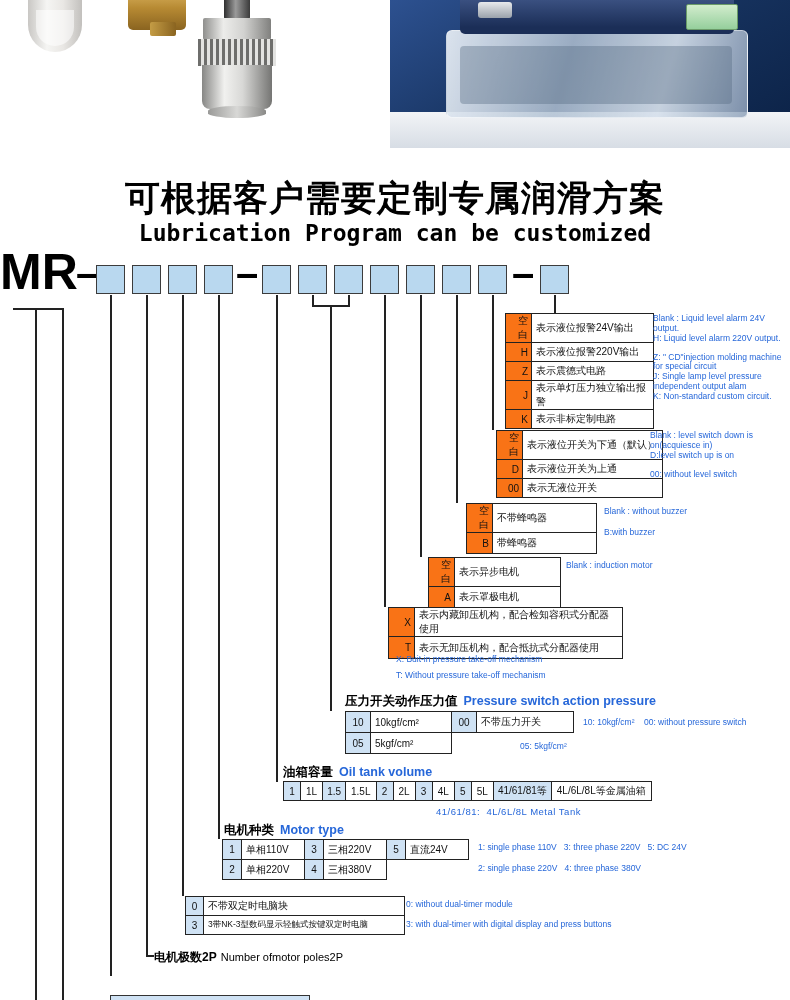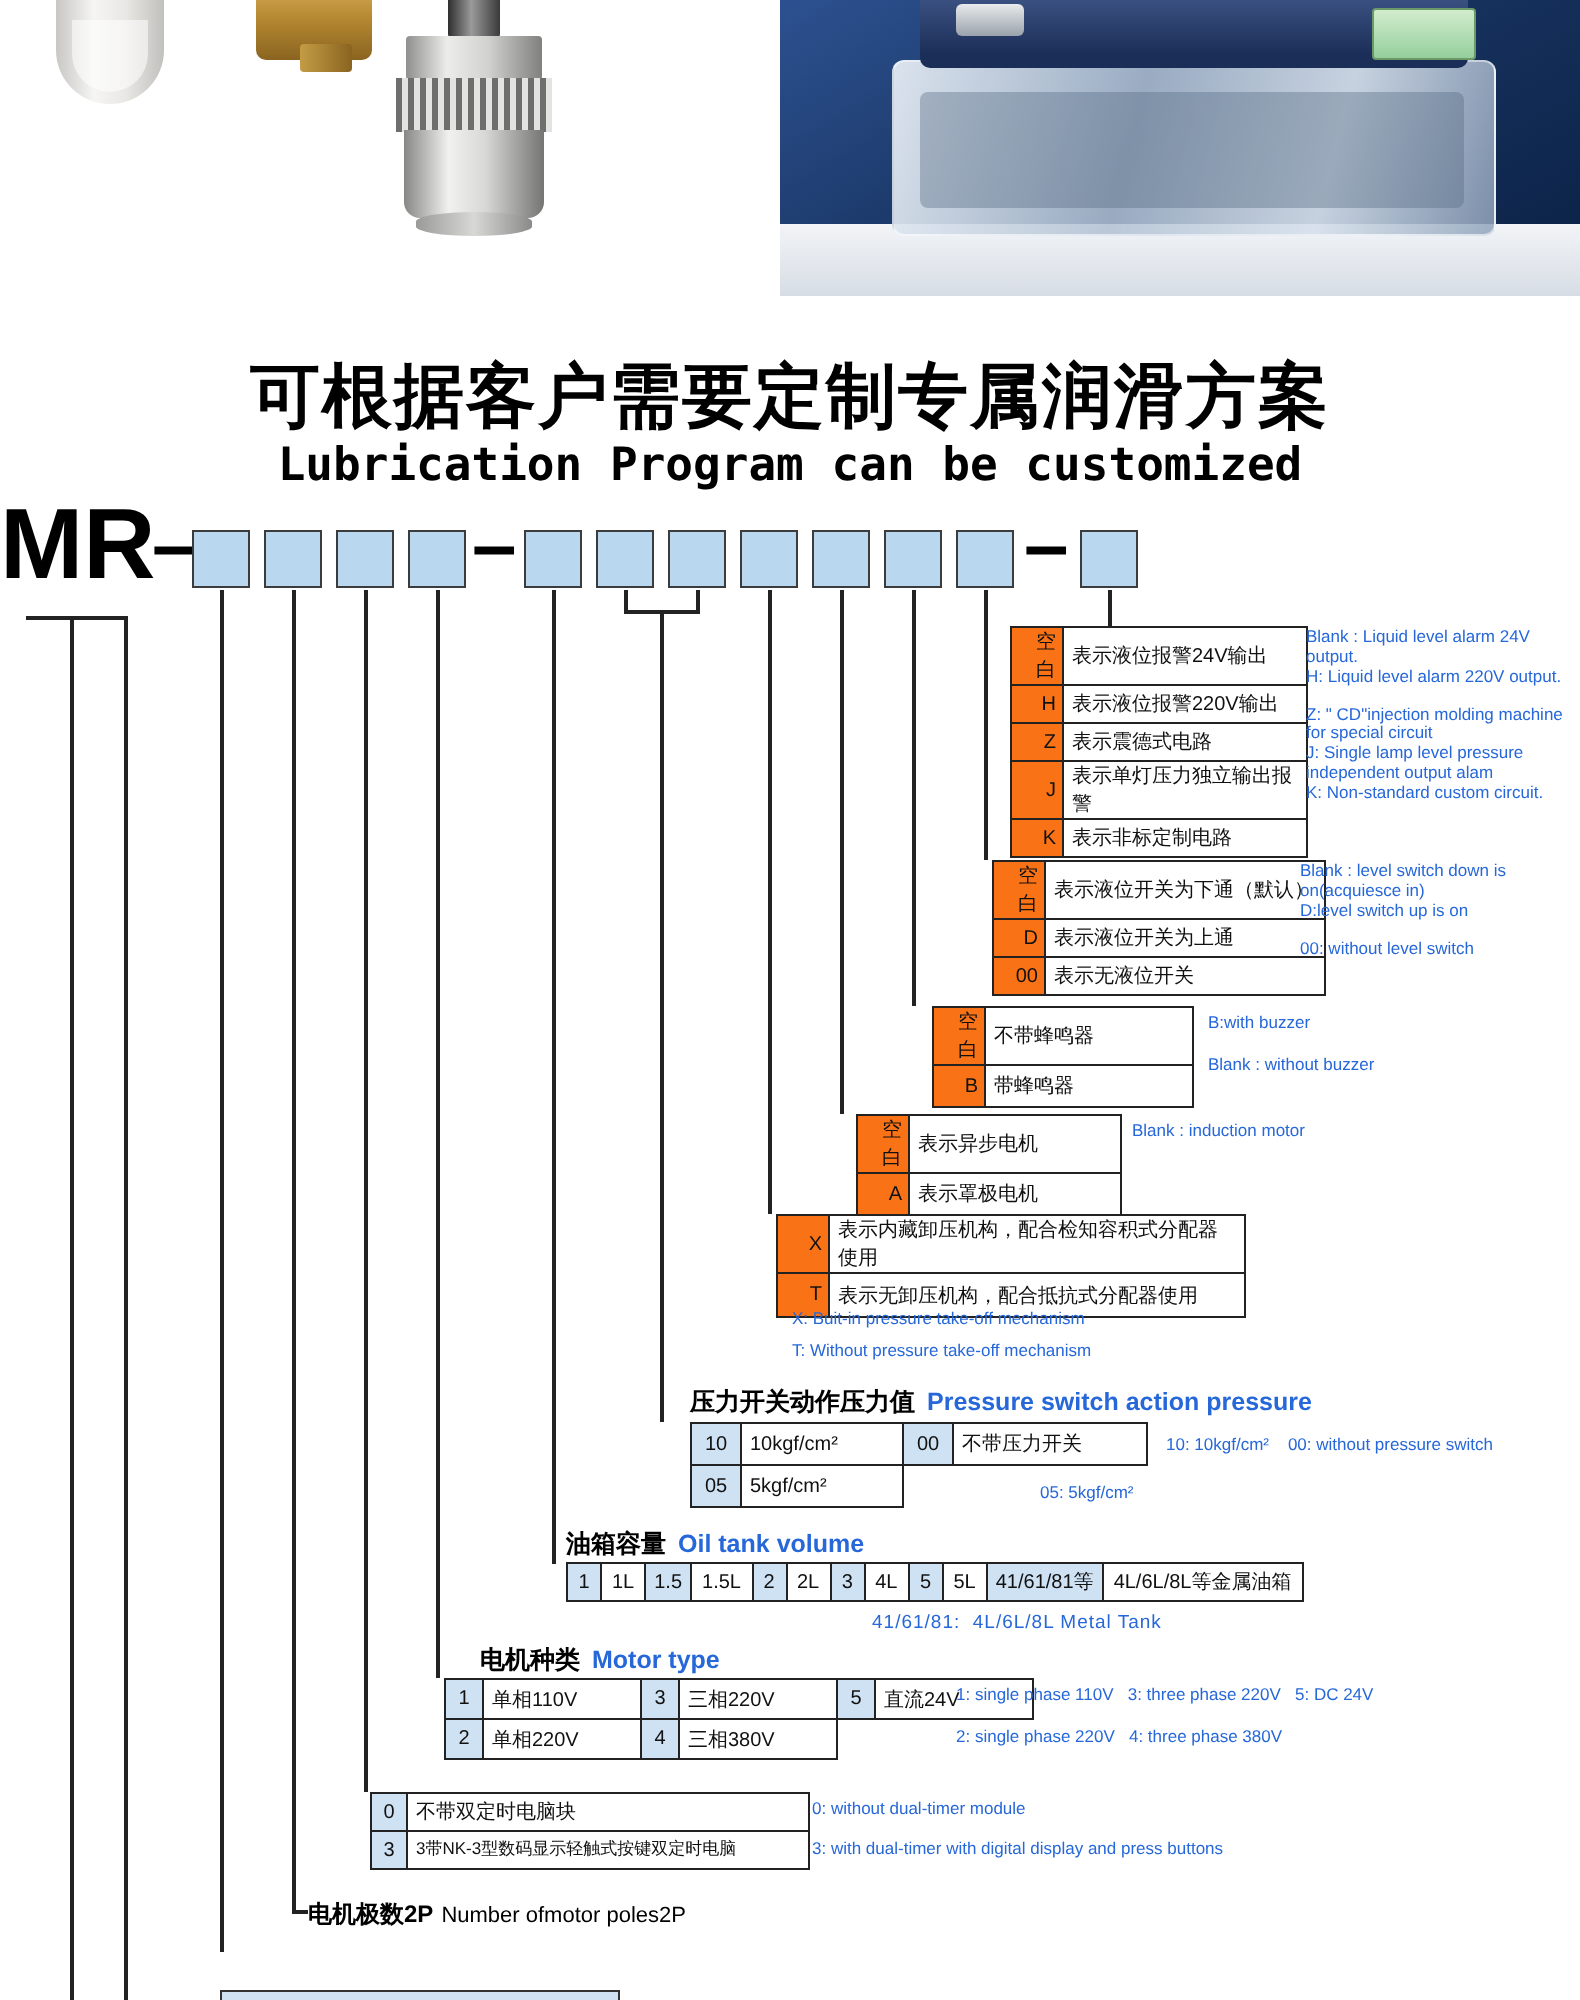--- a/index.html
+++ b/index.html
@@ -48,21 +48,21 @@
   .tflex .tcell.code{background:#cfe2f4;justify-content:center;padding:0 3px;min-width:18px}
 
   .t-alarm .tcell{height:19px}.t-alarm .tcell.code{width:26px}.t-alarm .tcell:not(.code){width:122px}
   .t-level .tcell{height:19px}.t-level .tcell.code{width:26px}.t-level .tcell:not(.code){width:140px}
   .t-buzzer .tcell{height:21px}.t-buzzer .tcell.code{width:26px}.t-buzzer .tcell:not(.code){width:104px}
   .t-motorstyle .tcell{height:21px}.t-motorstyle .tcell.code{width:26px}.t-motorstyle .tcell:not(.code){width:106px}
   .t-xt .tcell{height:22px}.t-xt .tcell.code{width:26px}.t-xt .tcell:not(.code){width:208px}
   .t-pressure .tcell{height:22px}.t-pressure .tcell.code{width:26px}
   .t-pressure .tcell:not(.code){width:82px}.t-pressure .trow .tcell:nth-child(4){width:98px}
   .t-oil .tcell{height:20px;padding:0 5px}.t-oil .tcell.code{padding:0 4px}
-  .t-motor .tcell{height:21px}.t-motor .tcell.code{width:20px}.t-motor .tcell:not(.code){width:80px}
+  .t-motor .tcell{height:21px}.t-motor .tcell.code{width:20px}.t-motor .tcell:not(.code){width:64px}
   .t-timer .tcell{height:20px}.t-timer .tcell.code{width:19px}.t-timer .tcell:not(.code){width:202px}
   .t-timer .trow:nth-child(2) .tcell:not(.code){font-size:8.5px}
 
   
   .notes{position:absolute;color:#2667d9;font-size:8.5px;line-height:1.15;white-space:pre-wrap}
   .notes .note{min-height:var(--nh,19px)}
   .note-abs{position:absolute;color:#2667d9;font-size:8.5px;white-space:pre}
 
   
   .sec-title{position:absolute;font-size:12.5px;white-space:nowrap}
@@ -191,21 +191,21 @@
   <div class="ttable t-buzzer" style="left:466px;top:503px">
       <div class="trow">
         <div class="tcell code">空白</div>
         <div class="tcell">不带蜂鸣器</div>
       </div>
       <div class="trow">
         <div class="tcell code">B</div>
         <div class="tcell">带蜂鸣器</div>
       </div>
     </div>
-  <div class="notes" style="left:604px;top:507px;width:184px;--nh:21px"><div class="note">B:with buzzer</div><div class="note">Blank : without buzzer</div></div>
+  <div class="notes" style="left:604px;top:507px;width:184px;--nh:21px"><div class="note">Blank : without buzzer</div><div class="note">B:with buzzer</div></div>
 
   <div class="ttable t-motorstyle" style="left:428px;top:557px">
       <div class="trow">
         <div class="tcell code">空白</div>
         <div class="tcell">表示异步电机</div>
       </div>
       <div class="trow">
         <div class="tcell code">A</div>
         <div class="tcell">表示罩极电机</div>
       </div>
@@ -256,21 +256,21 @@
         <div class="tcell code">3</div>
         <div class="tcell">4L</div>
         <div class="tcell code">5</div>
         <div class="tcell">5L</div>
         <div class="tcell code">41/61/81等</div>
         <div class="tcell">4L/6L/8L等金属油箱</div>
       </div>
     </div>
   <div class="note-abs" style="left:436px;top:806px;width:232px;font-size:9.5px;letter-spacing:.5px">41/61/81:  4L/6L/8L Metal Tank</div>
 
-  <div class="sec-title" style="left:240px;top:822px">
+  <div class="sec-title" style="left:224px;top:822px">
     <span class="zh">电机种类</span><span class="en">Motor type</span>
   </div>
   <div class="tflex t-motor" style="left:222px;top:839px">
       <div class="trow">
         <div class="tcell code">1</div>
         <div class="tcell">单相110V</div>
         <div class="tcell code">3</div>
         <div class="tcell">三相220V</div>
         <div class="tcell code">5</div>
         <div class="tcell">直流24V</div>

